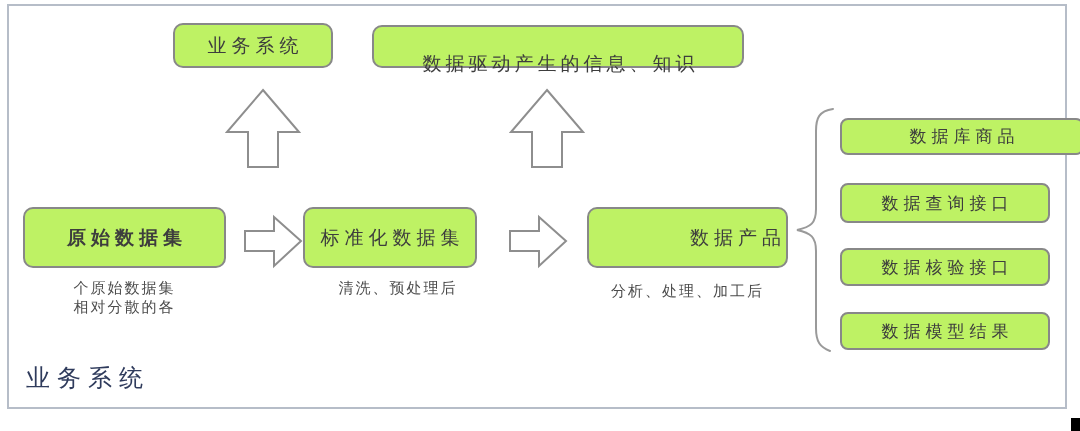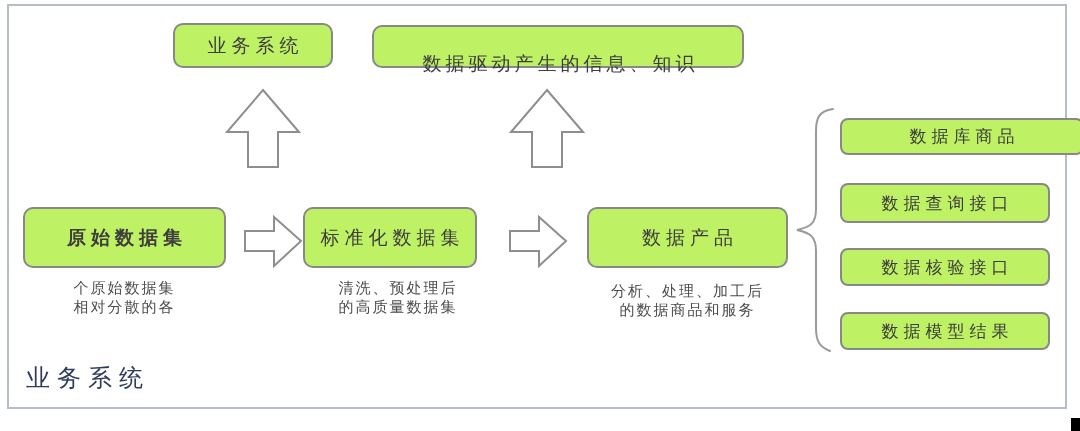--- a/index.html
+++ b/index.html
@@ -59,35 +59,33 @@
 </svg>
 
 <div class="box flow-box" style="left:303px;top:207px;width:174px;height:61px;">
   <span class="lbl">标准化数据集</span>
 </div>
 
 <svg class="arrow-svg" style="left:508px;top:214px;" width="60" height="55" viewBox="0 0 60 55">
   <polygon points="2,17 31,17 31,3 58,27 31,52 31,37 2,37" fill="#ffffff" stroke="#8e8e8e" stroke-width="2" stroke-linejoin="miter"></polygon>
 </svg>
 
-<div class="box flow-box" style="left:587px;top:207px;width:201px;height:61px;">
+<div class="box flow-box" style="left:587px;top:207px;width:201px;height:61px;justify-content:flex-end;">
   <span class="lbl">数据产品</span>
 </div>
 
 <div class="note" style="left:23px;top:279px;width:203px;">
   <div>个原始数据集</div>
   <div>相对分散的各</div>
 </div>
 <div class="note" style="left:303px;top:279px;width:190px;">
   <div>清洗、预处理后</div>
-  <div>的高质量数据集</div>
 </div>
 <div class="note" style="left:587px;top:282px;width:201px;">
   <div>分析、处理、加工后</div>
-  <div>的数据商品和服务</div>
 </div>
 
 <svg class="brace-svg" style="left:792px;top:106px;" width="47" height="247" viewBox="0 0 47 247">
   <path d="M 41 3 C 27 5 24 12 24 25 L 24 103 C 24 117 19 121 5 124 C 19 127 24 131 24 145 L 24 222 C 24 236 28 241 38 245" fill="none" stroke="#9a9a9a" stroke-width="2" stroke-linecap="round"></path>
 </svg>
 
 <div class="box out-box" style="left:840px;top:118px;width:244px;height:37px;">
   <span class="lbl">数据库商品</span>
 </div>
 <div class="box out-box" style="left:840px;top:183px;width:210px;height:40px;">

